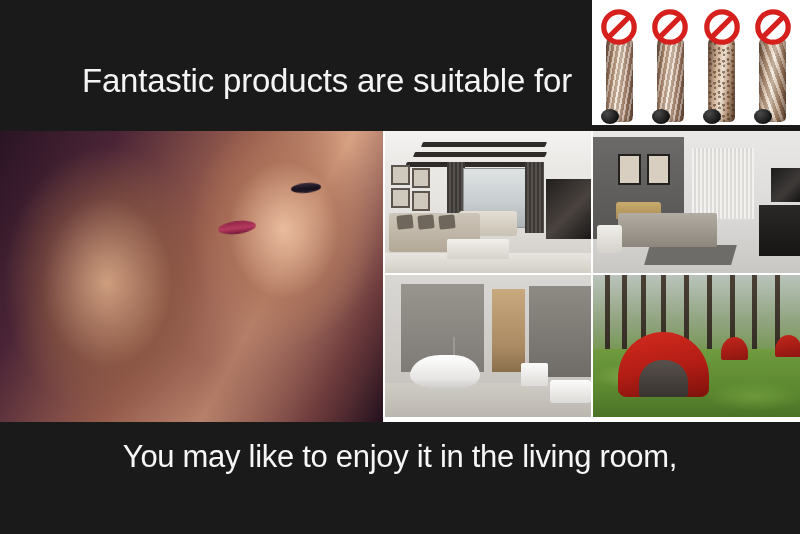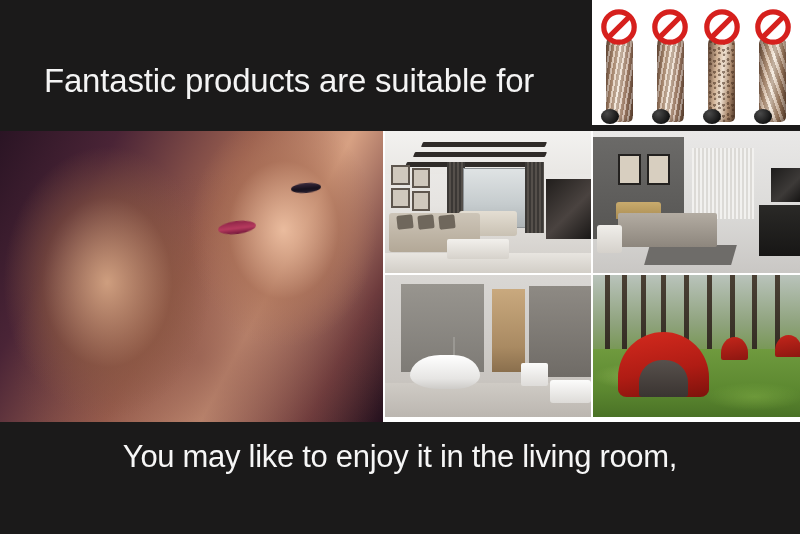--- a/index.html
+++ b/index.html
@@ -29,21 +29,21 @@
     position: absolute;
     left: 30px;
     top: 18px;
     width: 580px;
     color: #f4f4f4;
     font-size: 33px;
     line-height: 42px;
     letter-spacing: -0.2px;
     white-space: pre-line;
   }
-  .headline-text .line-1 { display: block; text-indent: 14px; }
+  .headline-text .line-1 { display: block; text-indent: 14px; text-align: center; }
   .headline-text .line-2 { display: block; }
 
   
   .product-strip {
     position: absolute;
     left: 592px;
     top: 0;
     width: 208px;
     height: 125px;
     background: #ffffff;

